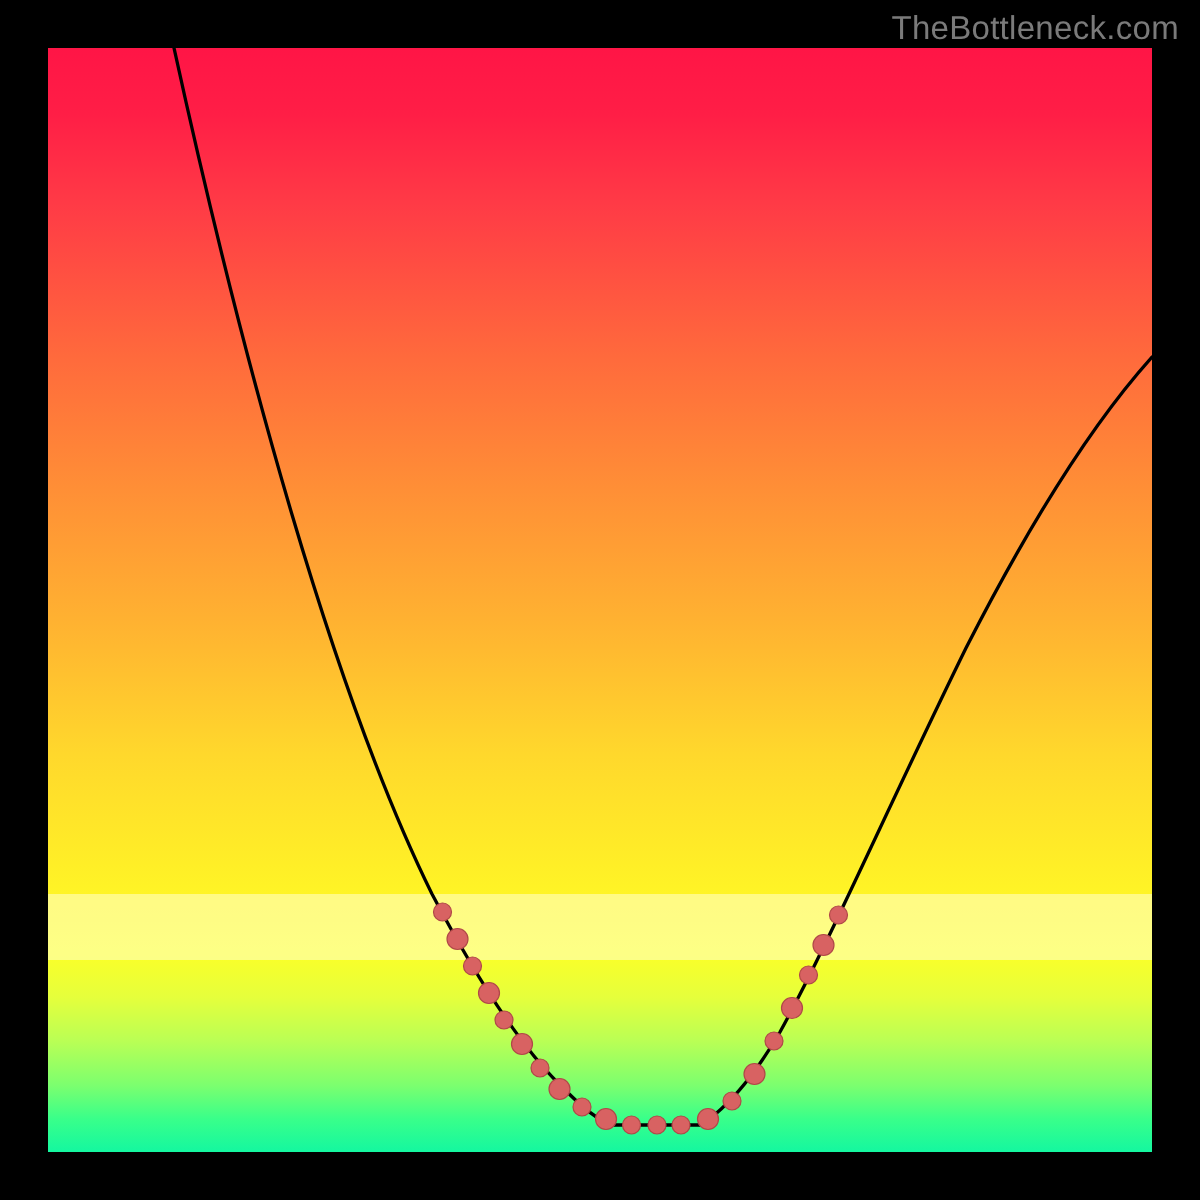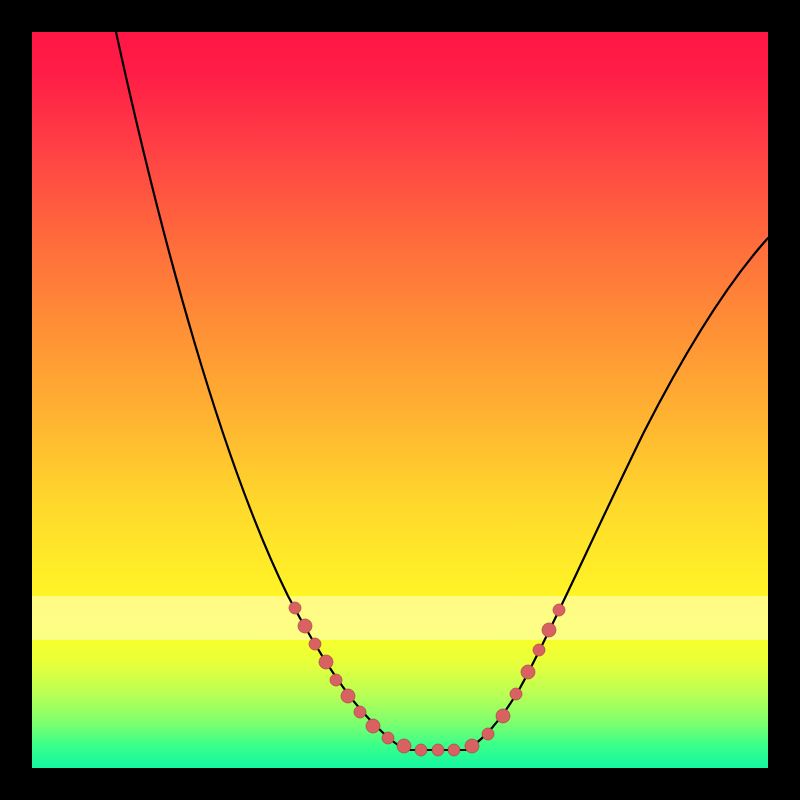--- a/index.html
+++ b/index.html
@@ -115,13 +115,14 @@
           <circle cx="456" cy="702" r="6" class="marker"></circle>
           <circle cx="471" cy="684" r="7" class="marker"></circle>
           <circle cx="484" cy="662" r="6" class="marker"></circle>
           <circle cx="496" cy="640" r="7" class="marker"></circle>
           <circle cx="507" cy="618" r="6" class="marker"></circle>
           <circle cx="517" cy="598" r="7" class="marker"></circle>
           <circle cx="527" cy="578" r="6" class="marker"></circle>
         </g>
     </svg>
   </div>
+  <div class="watermark">TheBottleneck.com</div>
 </div>
 
 </body></html>

